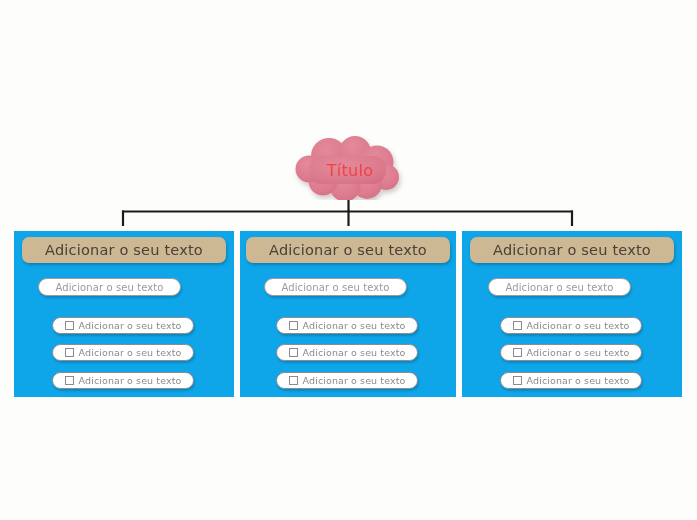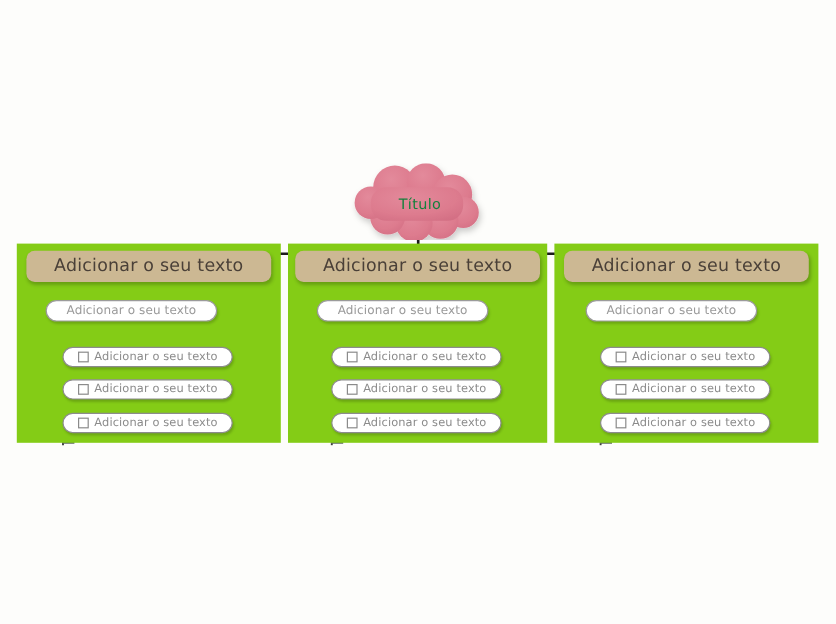--- a/index.html
+++ b/index.html
@@ -33,44 +33,44 @@
   }
   #root-label {
     position: absolute;
     left: 0;
     top: 0;
     width: 122px;
     height: 64px;
     display: flex;
     align-items: center;
     justify-content: center;
-    font-size: 12px;
-    color: #15803d;
+    font-size: 16px;
+    color: #ef4444;
     letter-spacing: 0.3px;
     padding-top: 4px;
     box-sizing: border-box;
     pointer-events: none;
   }
 
   
   #bus {
     position: absolute;
     left: 0;
     top: 0;
     width: 697px;
     height: 520px;
     pointer-events: none;
   }
 
   
   .branch-panel {
     position: absolute;
-    top: 203px;
+    top: 231px;
     height: 166px;
-    background: #84cc16;
+    background: #0ea5e9;
   }
   #branch-panel-0 { left: 14px;  width: 220px; }
   #branch-panel-1 { left: 240px; width: 216px; }
   #branch-panel-2 { left: 462px; width: 220px; }
 
   .branch-header {
     position: absolute;
     top: 6px;
     height: 26px;
     background: #ccb893;

